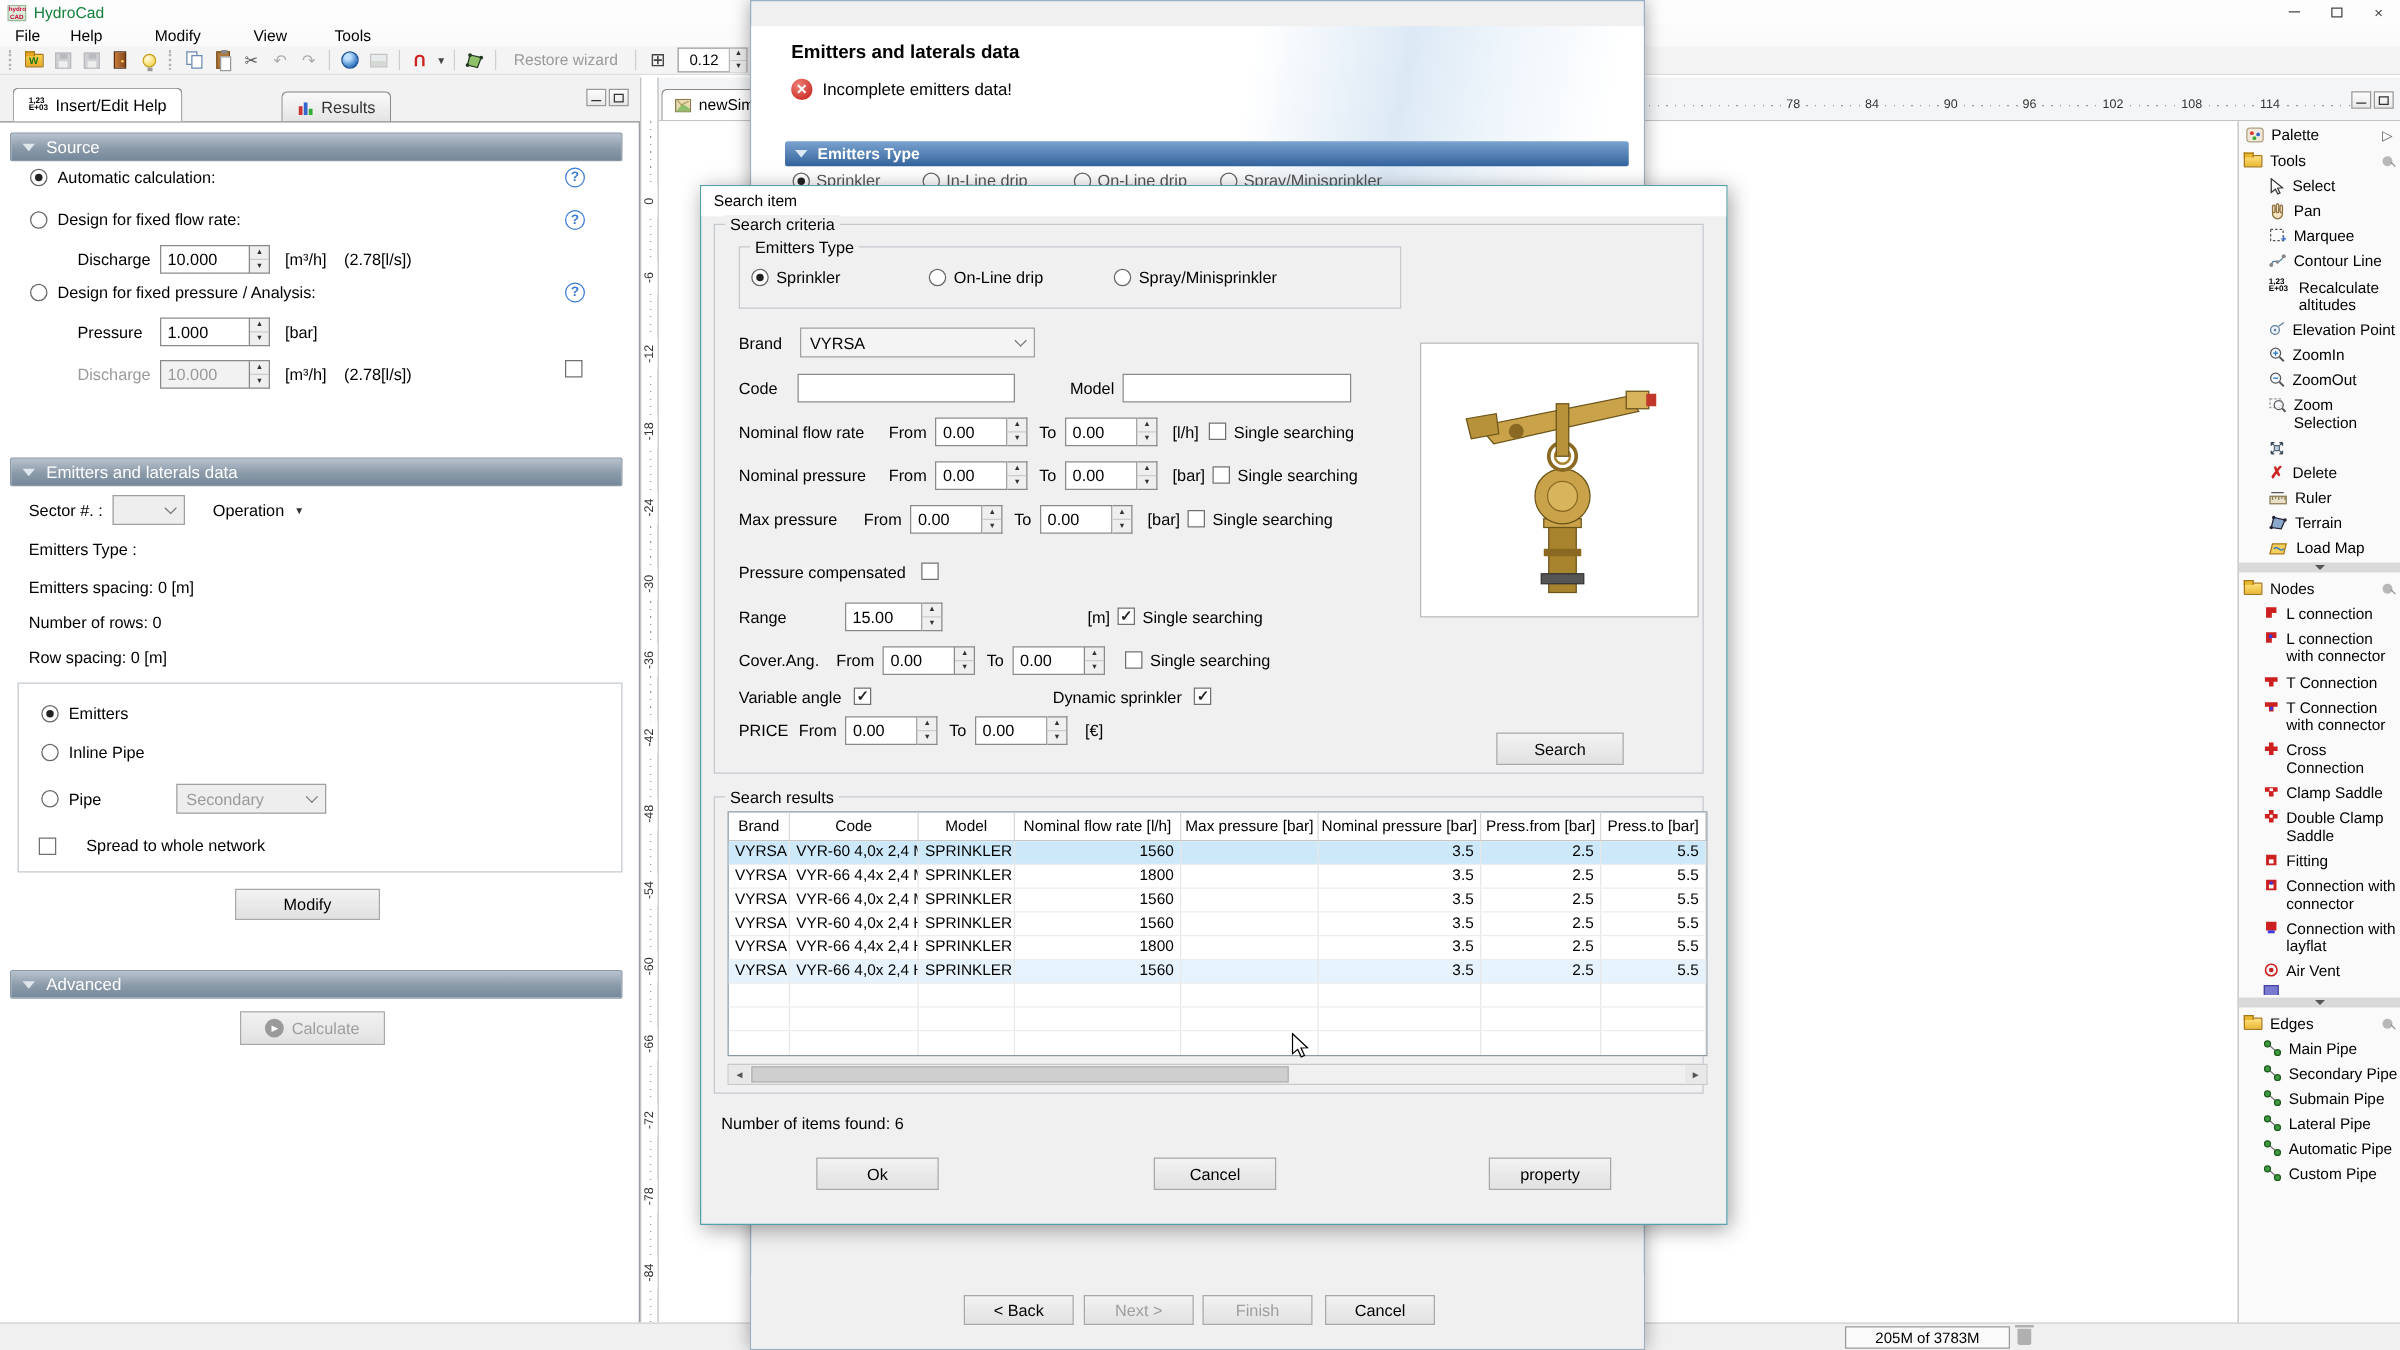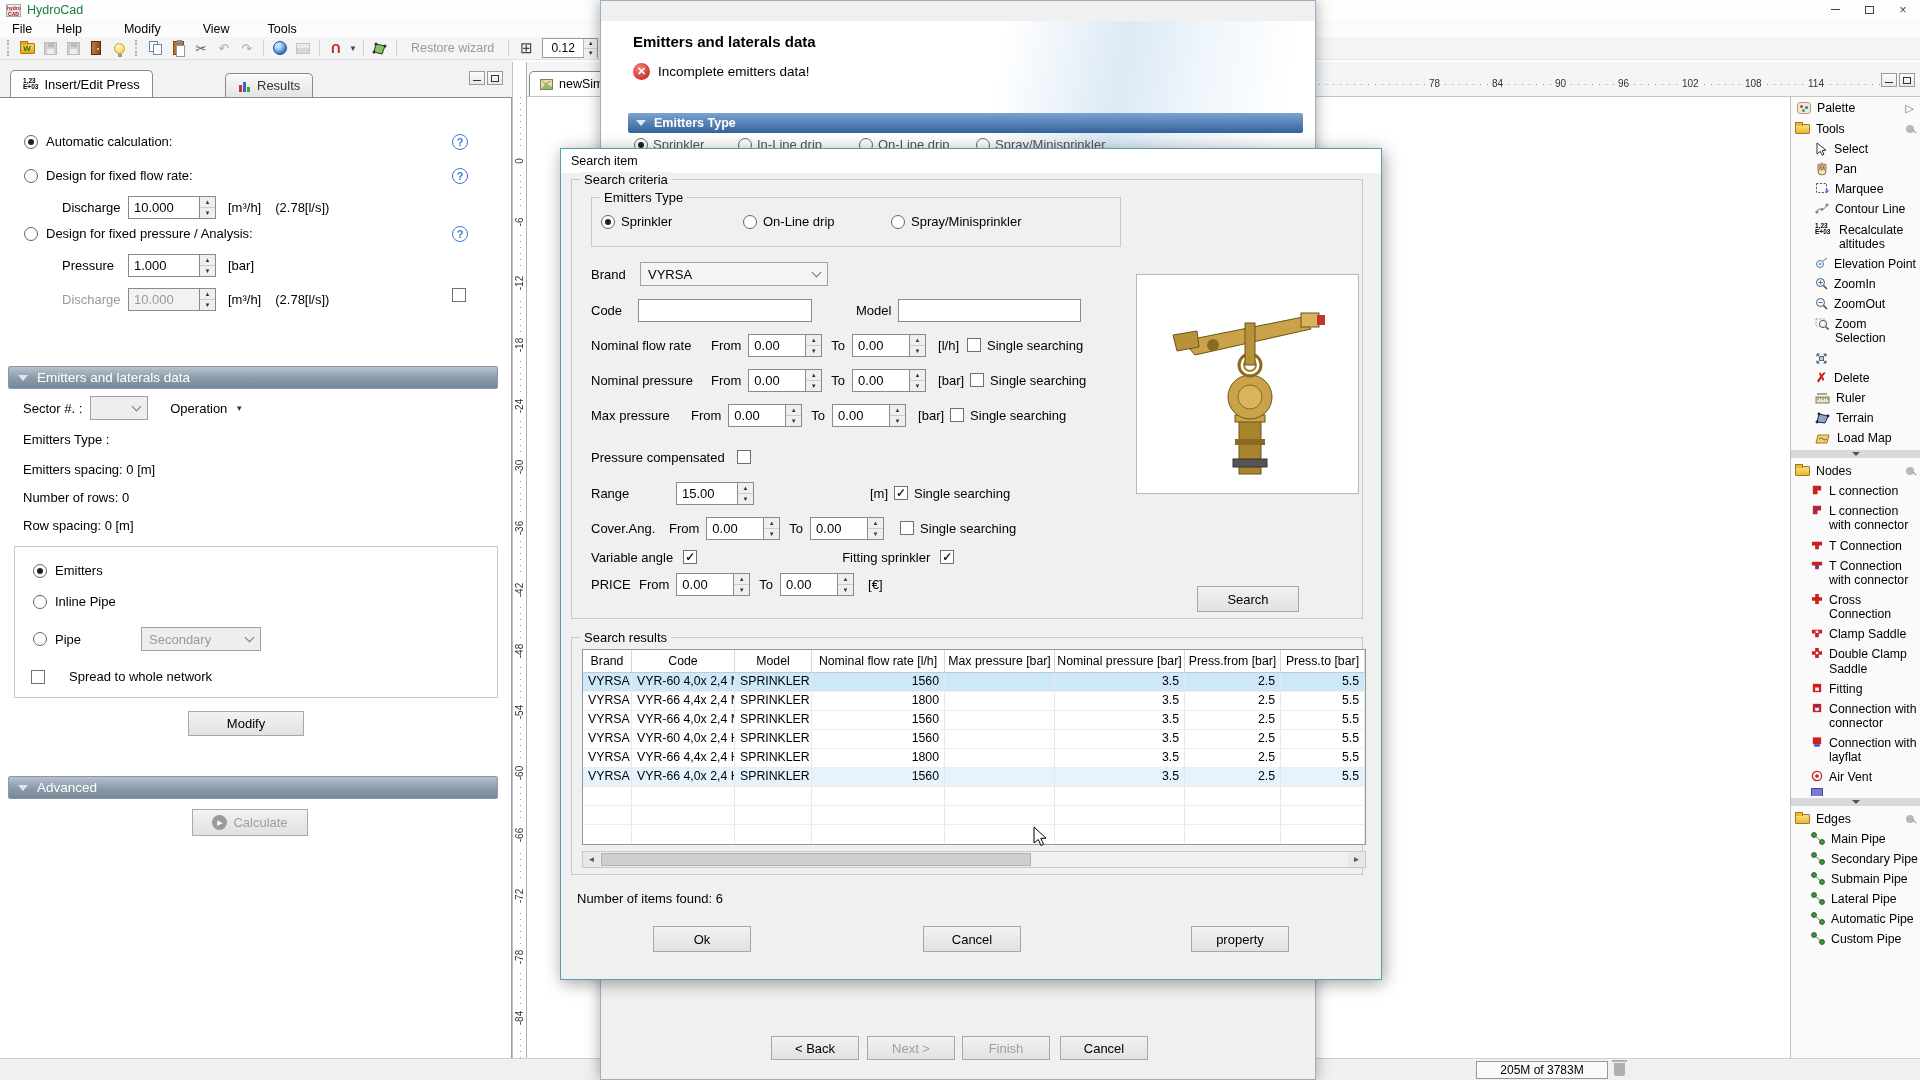--- a/index.html
+++ b/index.html
@@ -242,40 +242,44 @@
         <span>▲</span>
         <span>▼</span>
       </span>
   </span>
   <span class="tsep"></span>
 </div>
 
 <div class="lp-tabs">
   <div class="tab active" style="left:10px">
     <span class="tab-ico-123"><span>1,23</span><br><span>E+03</span></span>
-    <span>Insert/Edit Press</span>
+    <span>Insert/Edit Help</span>
   </div>
   <div class="tab inactive" style="left:225px">
     <svg width="13" height="12" viewBox="0 0 13 12">
         <rect x="1" y="5" width="3" height="7" fill="#c33"></rect>
         <rect x="5" y="2" width="3" height="10" fill="#36c"></rect>
         <rect x="9" y="7" width="3" height="5" fill="#3a3"></rect>
       </svg>
     <span>Results</span>
   </div>
   <div class="wbtn-pair" style="left:469px; top:11px">
     <span class="wbtn">
         <span class="mini"></span>
       </span>
     <span class="wbtn">
         <span class="maxi"></span>
       </span>
   </div>
 </div>
 <div class="lp-body">
+  <div class="shead" style="top:8px">
+    <span class="tri-down"></span>
+    <span>Source</span>
+  </div>
   <div class="frow" style="left:24px; top:36px; gap:8px">
     <span class="radio sel"></span>
     <span>Automatic calculation:</span>
   </div>
   <div class="frow" style="left:452px; top:36px">
       <span class="qicon">?</span>
     </div>
   <div class="frow" style="left:24px; top:70px; gap:8px">
     <span class="radio"></span>
     <span>Design for fixed flow rate:</span>
@@ -844,21 +848,21 @@
     <span class="spinner">
         <span>▲</span>
         <span>▼</span>
       </span>
     <span class="cb" style="margin-left:16px"></span>
     <span style="margin-left:6px">Single searching</span>
   </div>
   <div class="srow" style="left:30px; top:396px">
     <span>Variable angle</span>
     <span class="cb" style="margin-left:10px">✓</span>
-    <span style="margin-left:145px">Fitting sprinkler</span>
+    <span style="margin-left:145px">Dynamic sprinkler</span>
     <span class="cb" style="margin-left:10px">✓</span>
   </div>
   <div class="srow" style="left:30px; top:423px">
     <span style="width:48px">PRICE</span>
     <span>From</span>
     <input class="inp" style="width: 58px; margin-left: 7px;" value="0.00">
     <span class="spinner">
         <span>▲</span>
         <span>▼</span>
       </span>

